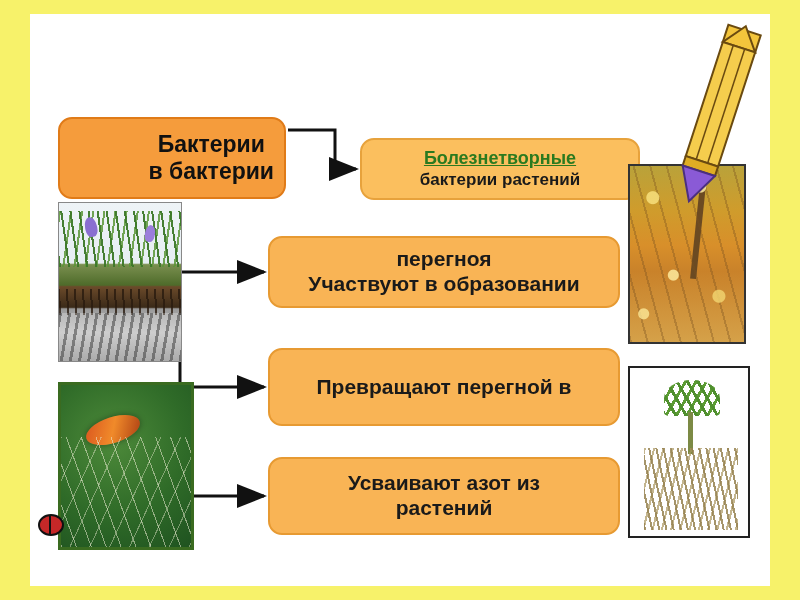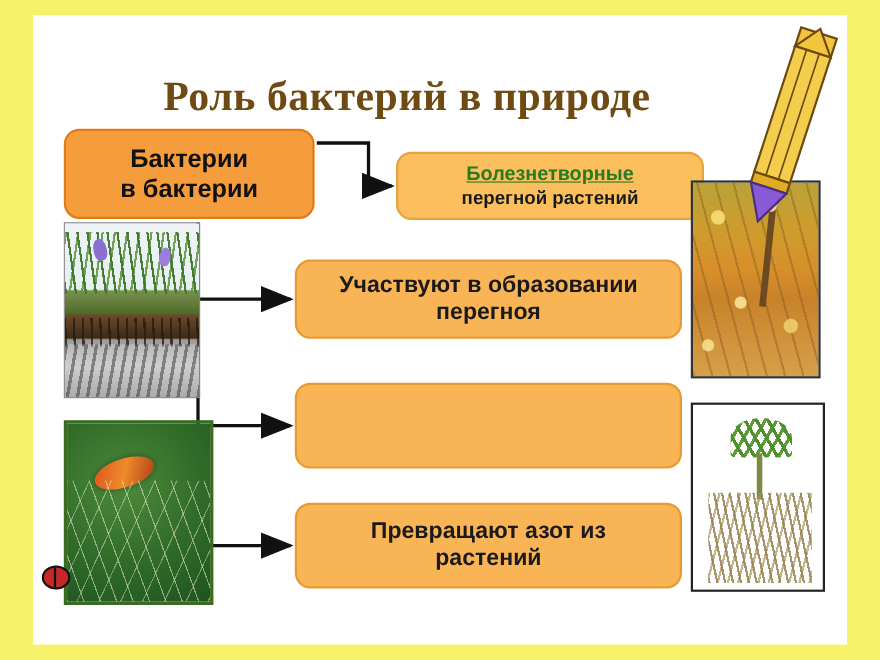--- a/index.html
+++ b/index.html
@@ -51,20 +51,21 @@
   }
   .box-main {
     left: 28px;
     top: 103px;
     width: 228px;
     height: 82px;
     background: #f59c3c;
     border: 2px solid #e07b18;
     font-size: 23px;
     color: #111;
+    justify-content: flex-end;
   }
   .box-path {
     left: 330px;
     top: 124px;
     width: 280px;
     height: 62px;
     background: #fbbf5e;
     border: 2px solid #e7a23c;
     font-size: 17px;
   }
@@ -264,21 +265,20 @@
     top: 6px;
     width: 120px;
     height: 190px;
   }
 </style>
 </head>
 <body>
 
 <div class="slide">
 
-  <div class="title">Роль бактерий в природе</div>
 
   <svg class="connectors" viewBox="0 0 740 572">
     <defs>
       <marker id="ah" markerWidth="10" markerHeight="8" refX="9" refY="4" orient="auto">
         <polygon points="0,0 10,4 0,8" fill="#111111"></polygon>
       </marker>
     </defs>
 
     <path d="M258,116 L305,116 L305,155 L326,155" stroke="#111111" stroke-width="3" fill="none" marker-end="url(#ah)"></path>
 
@@ -294,39 +294,40 @@
   <div class="box box-main">
     <div>
       <div>Бактерии</div>
       <div>в бактерии</div>
     </div>
   </div>
 
   <div class="box box-path">
     <div>
       <span class="under">Болезнетворные</span>
-      <span>перегной растений</span>
+      <span>бактерии растений</span>
     </div>
   </div>
 
   <div class="box box-humus">
     <div>
+      <div>перегноя</div>
       <div>Участвуют в образовании</div>
-      <div>перегноя</div>
     </div>
   </div>
 
   <div class="box box-mineral">
     <div>
+      <div>Превращают перегной в</div>
     </div>
   </div>
 
   <div class="box box-nitrogen">
     <div>
-      <div>Превращают азот из</div>
+      <div>Усваивают азот из</div>
       <div>растений</div>
     </div>
   </div>
 
   <div class="photo photo-grass">
     <div class="grass-blades"></div>
     <div class="grass-flower"></div>
     <div class="grass-flower2"></div>
     <div class="soil-roots"></div>
     <div class="stone-streaks"></div>

